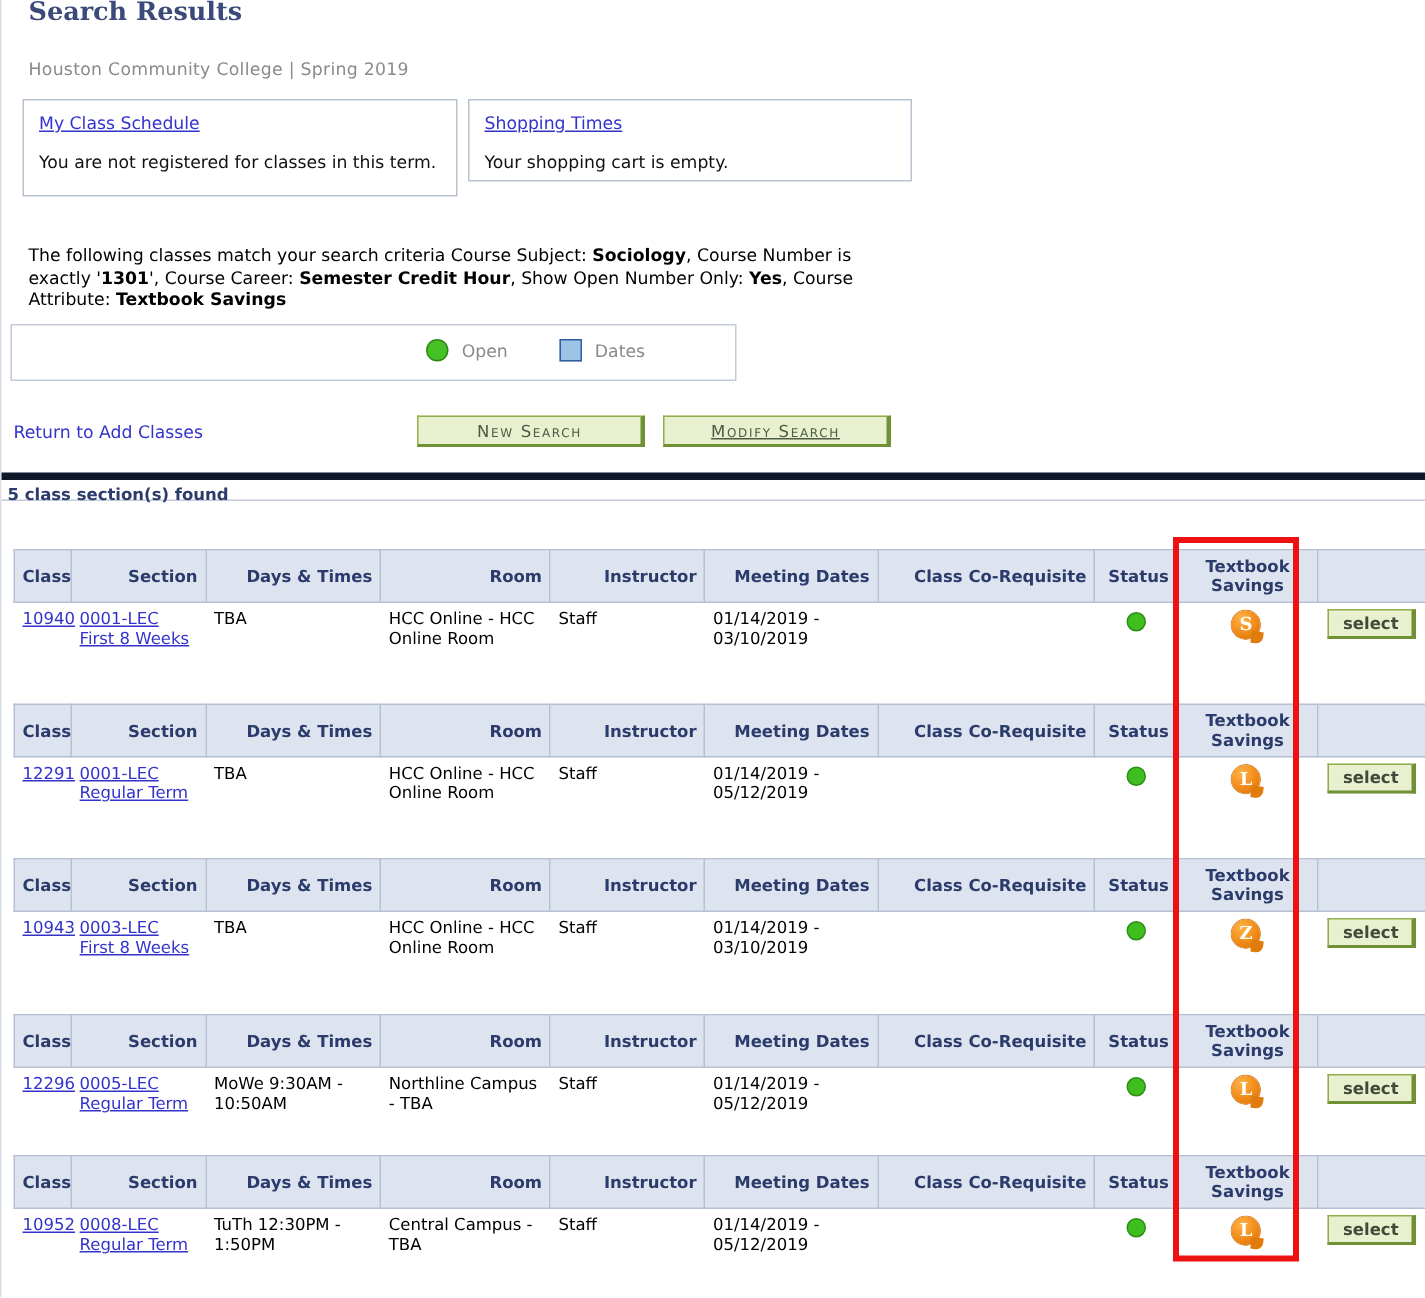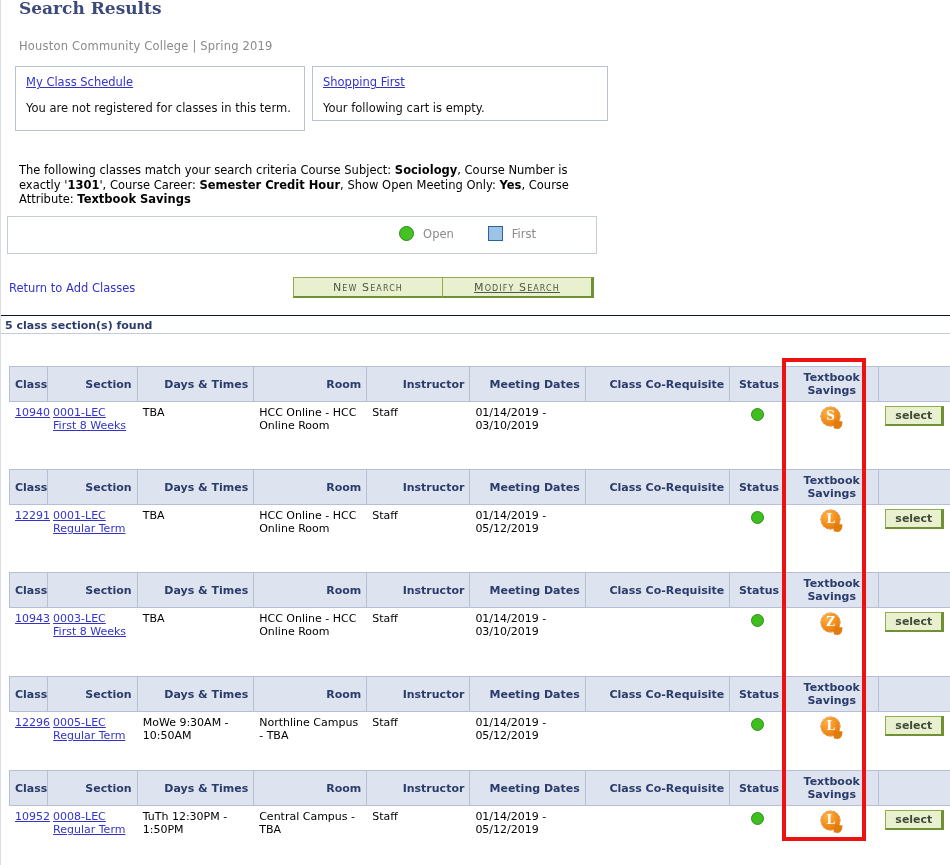--- a/index.html
+++ b/index.html
@@ -80,21 +80,21 @@
     line-height: 14.5px;
     color: #000;
   }
   .criteria b { font-weight: bold; text-align: center; }
 
   
   .legend-box {
     position: absolute;
     left: 6px;
     top: 216px;
-    width: 590px;
+    width: 484px;
     height: 38px;
     border: 1px solid #c3cbd8;
     background: #fff;
     box-sizing: border-box;
   }
   .legend-inner {
     position: absolute;
     right: 60px;
     top: 9px;
     display: flex;
@@ -132,31 +132,31 @@
     border-bottom-color: #6f9134;
     color: #4c5b45;
     font-size: 11px;
     font-variant: small-caps;
     letter-spacing: 1.1px;
     text-align: center;
     line-height: 20px;
     box-sizing: border-box;
     cursor: pointer;
   }
-  #btn-new    { left: 292px; width: 152px; }
+  #btn-new    { left: 277px; width: 152px; }
   #btn-modify { left: 441px; width: 152px; text-decoration: underline; }
 
   
   .found-bar {
     position: absolute;
     left: 0; top: 315px;
     width: 950px;
     height: 19px;
     background: #ffffff;
-    border-top: 1px solid #0f172a;
+    border-top: 5px solid #0f172a;
     border-bottom: 1px solid #c3cbd8;
     box-sizing: border-box;
     font-size: 11px;
     font-weight: bold;
     color: #2b3b6b;
     padding: 3px 0 0 4px;
   }
   .course-bar {
     position: absolute;
     left: 8px; top: 340px;
@@ -291,41 +291,41 @@
   <h1 class="page-title">Search Results</h1>
 
   <div class="subtitle">Houston Community College | Spring 2019</div>
 
   <div class="infobox" id="box-schedule">
     <span class="box-link">My Class Schedule</span>
     <div class="box-text">You are not registered for classes in this term.</div>
   </div>
 
   <div class="infobox" id="box-cart">
-    <span class="box-link">Shopping First</span>
-    <div class="box-text">Your following cart is empty.</div>
+    <span class="box-link">Shopping Times</span>
+    <div class="box-text">Your shopping cart is empty.</div>
   </div>
 
   <div class="criteria">
     <span>The following classes match your search criteria Course Subject:</span>
     <b>Sociology</b><span>,  Course Number is exactly '</span><b>1301</b><span>',  Course Career:</span>
-    <b>Semester Credit Hour</b><span>,  Show Open Meeting Only:</span>
+    <b>Semester Credit Hour</b><span>,  Show Open Number Only:</span>
     <b>Yes</b><span>,  Course Attribute:</span>
     <b>Textbook Savings</b>
   </div>
 
   <div class="legend-box">
     <div class="legend-inner">
       <div class="legend-item">
         <span class="dot-open"></span>
         <span class="legend-label">Open</span>
       </div>
       <div class="legend-item">
         <span class="sq-closed"></span>
-        <span class="legend-label">First</span>
+        <span class="legend-label">Dates</span>
       </div>
     </div>
   </div>
 
   <span class="return-link">Return to Add Classes</span>
   <div class="btn" id="btn-new">New Search</div>
   <div class="btn" id="btn-modify">Modify Search</div>
 
   <div class="found-bar">5 class section(s) found</div>
 

